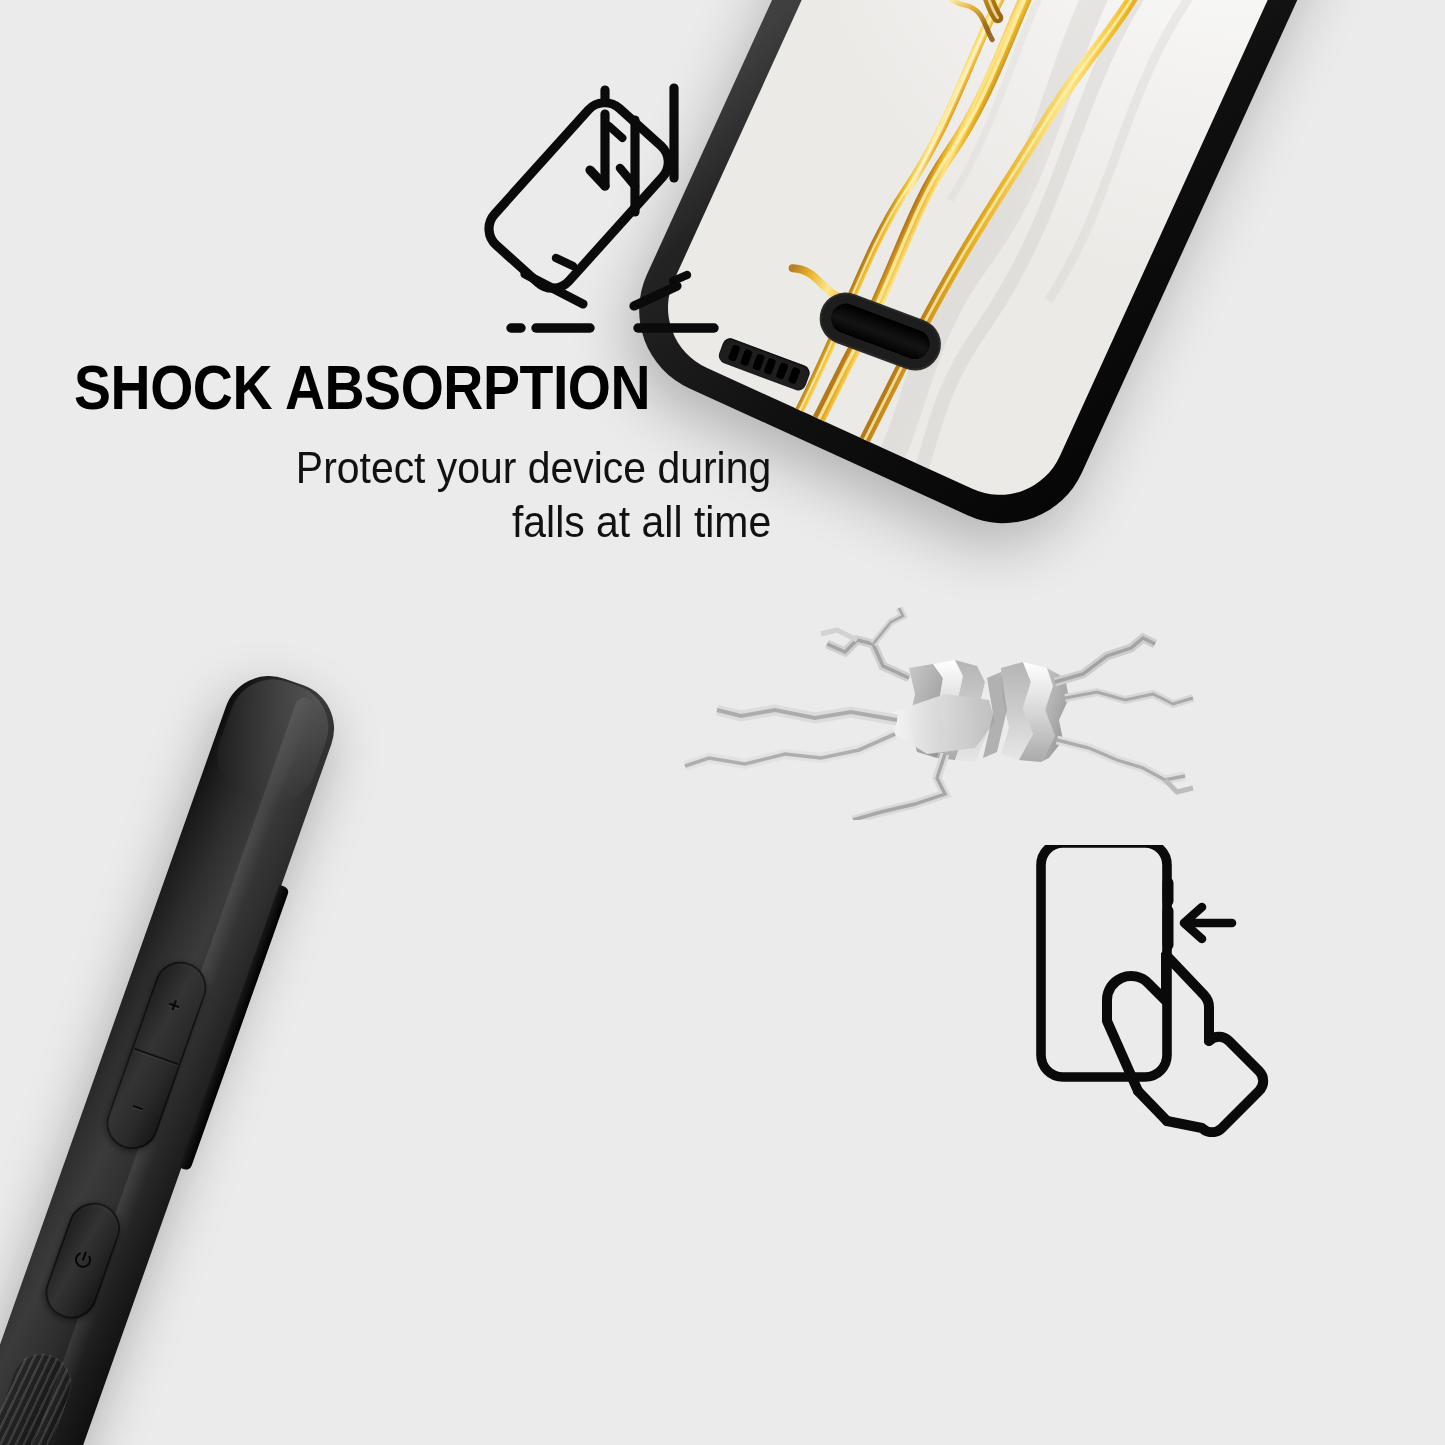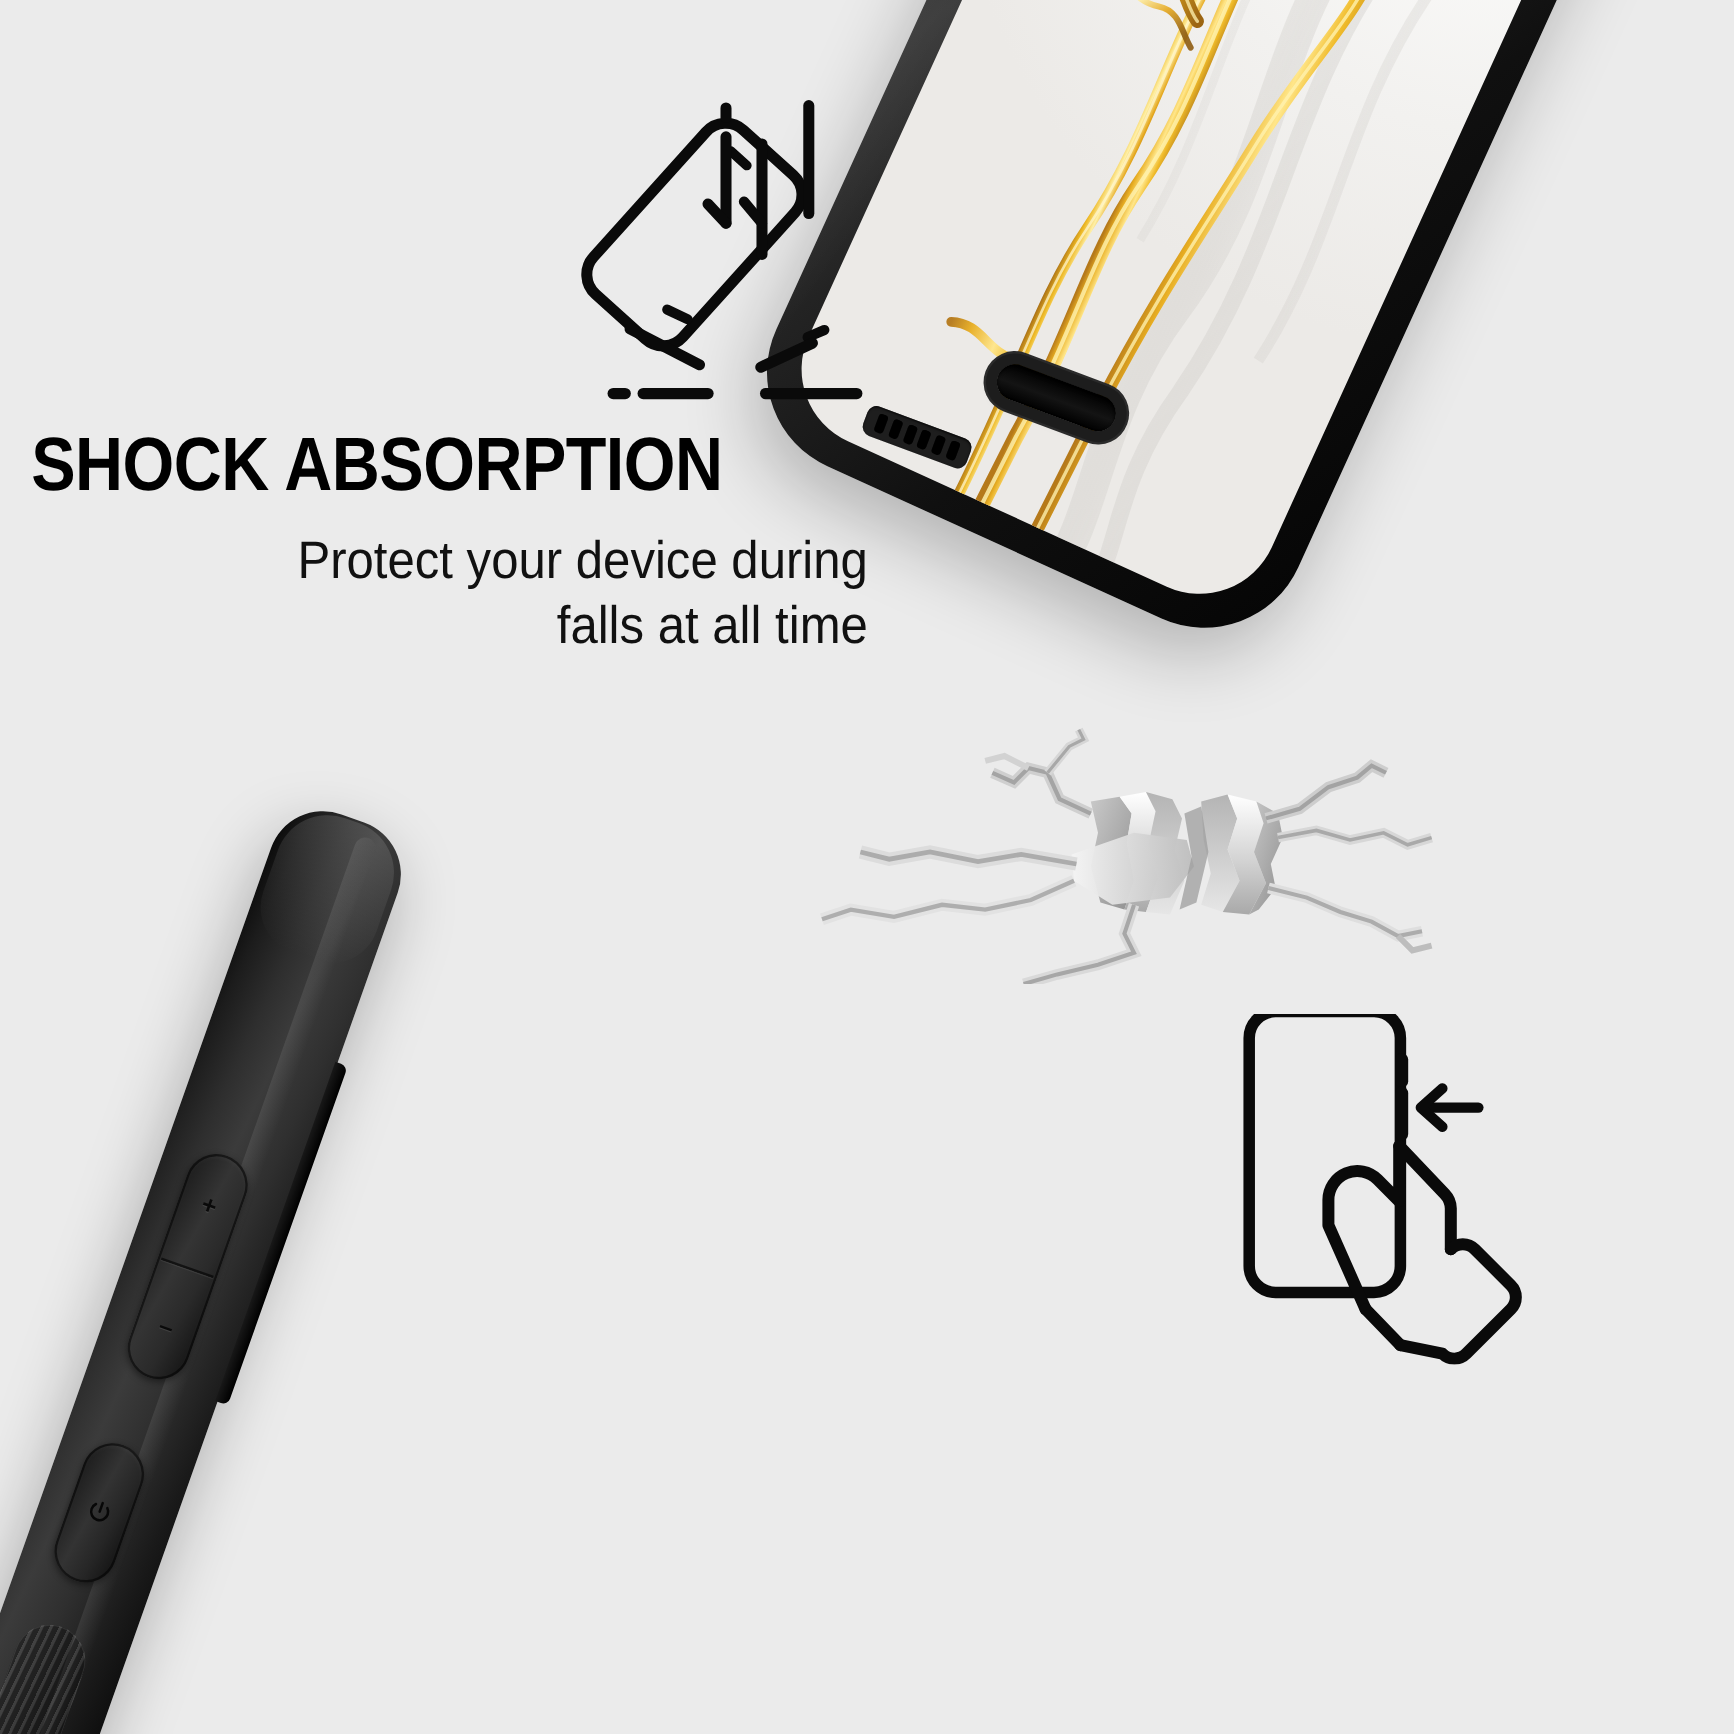--- a/index.html
+++ b/index.html
@@ -12,21 +12,21 @@
     position: relative;
     width: 1445px;
     height: 1445px;
     overflow: hidden;
     background: #ebebeb;
     font-family: "Liberation Sans", sans-serif;
     -webkit-font-smoothing: antialiased;
   }
 
   
-  .feature-text { position: absolute; }
+  .feature-text { position: absolute; margin-left: 48px; }
 
   .headline {
     font-family: "Liberation Sans", sans-serif;
     font-weight: bold;
     color: #000;
     letter-spacing: -0.5px;
     line-height: 1.0;
     white-space: nowrap;
     transform: scaleX(0.88);
   }

